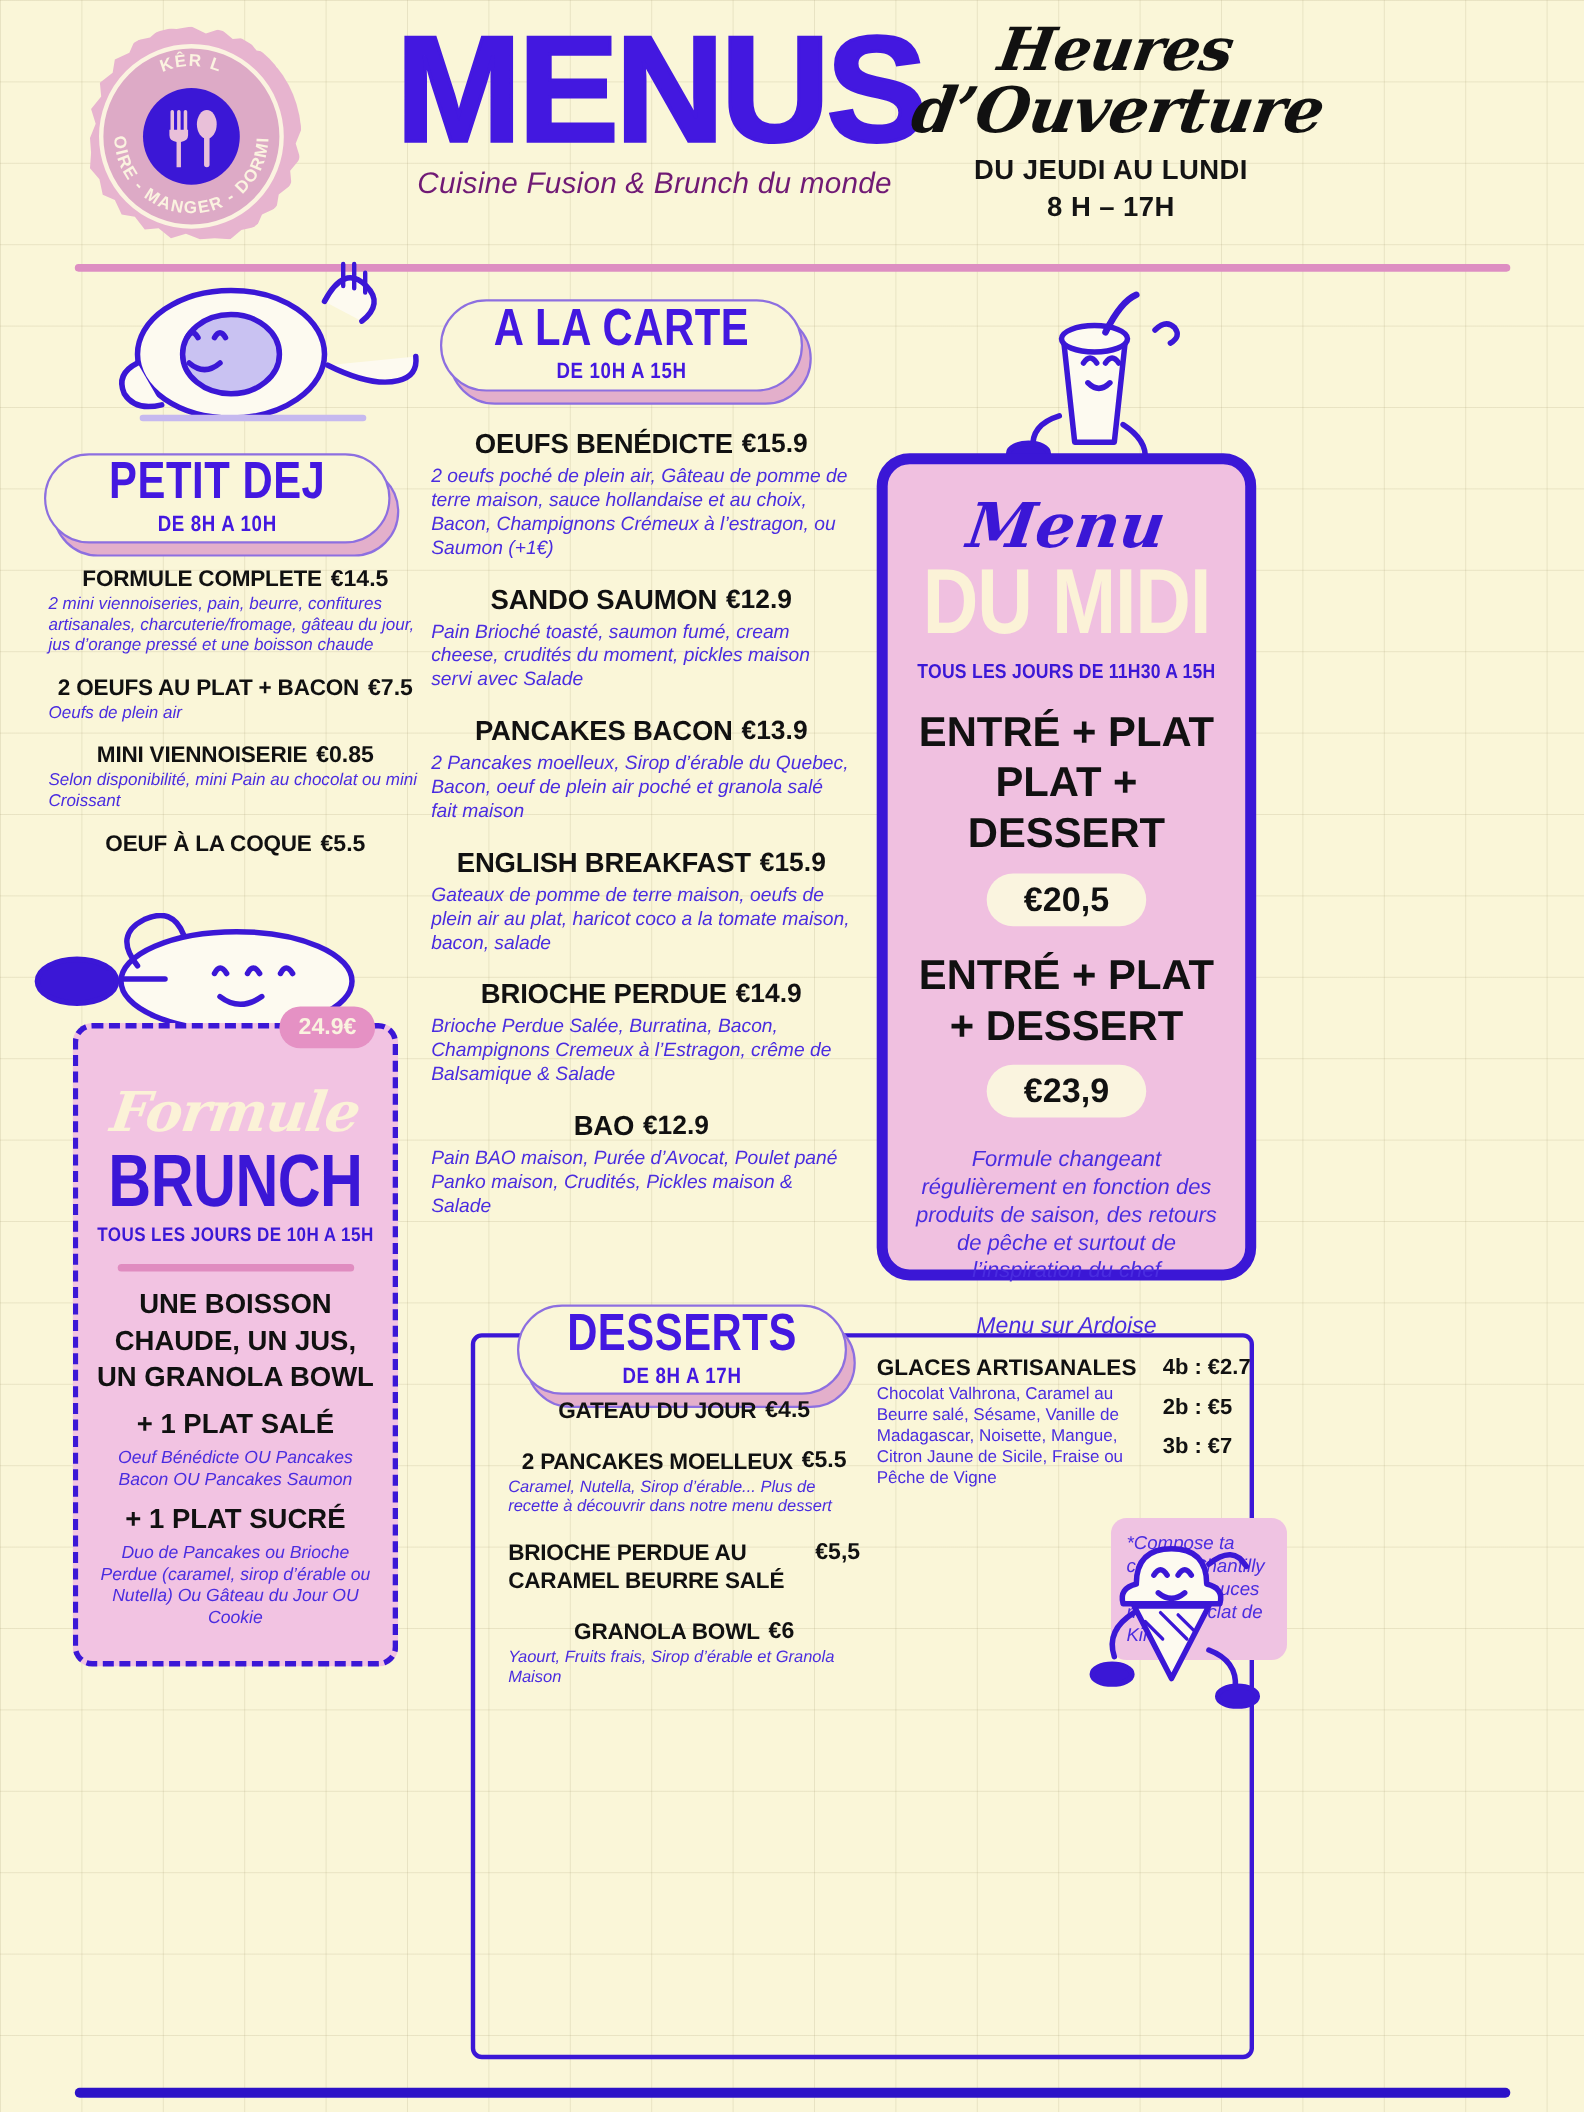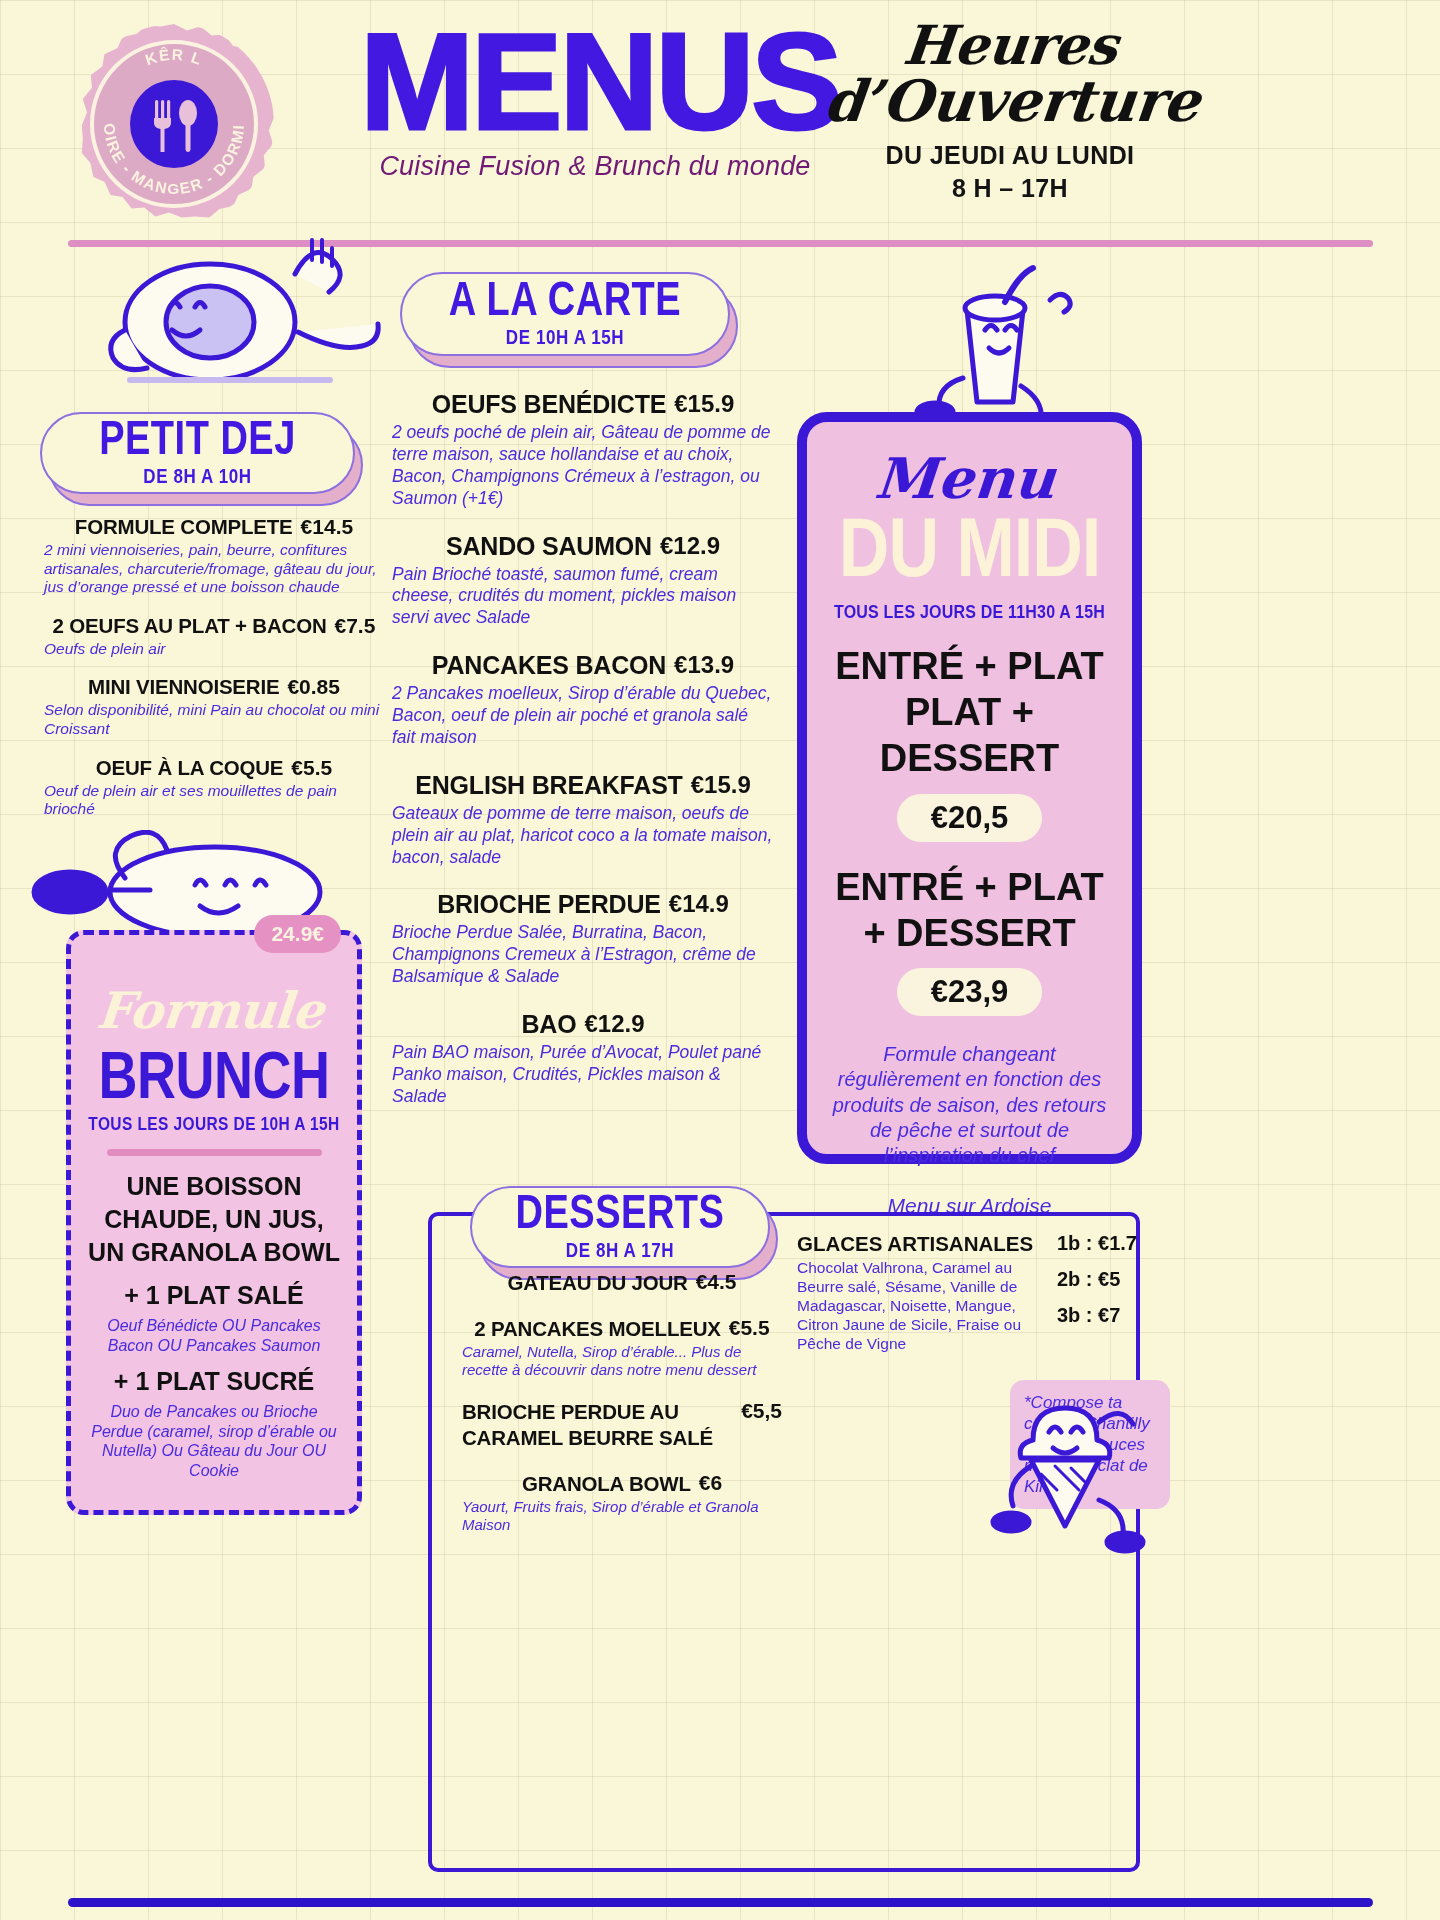--- a/index.html
+++ b/index.html
@@ -248,21 +248,20 @@
         <span class="item-name">MINI VIENNOISERIE</span>
         <span class="price">€0.85</span>
       </div>
       <div class="item-desc">Selon disponibilité, mini Pain au chocolat ou mini Croissant</div>
     </div>
     <div class="left-item">
       <div class="row">
         <span class="item-name">OEUF À LA COQUE</span>
         <span class="price">€5.5</span>
       </div>
-      <div class="item-desc">Oeuf de plein air et ses mouillettes de pain brioché</div>
     </div>
   </div>
 
   <svg class="char" style="left:30px;top:830px;width:330px;height:130px;" viewBox="0 0 330 130">
     <g fill="#fdfaf0" stroke="#3b17d6" stroke-width="5" stroke-linecap="round" stroke-linejoin="round">
       <ellipse cx="185" cy="62" rx="105" ry="45"></ellipse>
       <ellipse cx="40" cy="62" rx="36" ry="20" fill="#3b17d6"></ellipse>
       <path d="M80 60 h40" stroke="#3b17d6" stroke-width="5"></path>
       <path d="M165 55 q5 -10 11 0 M195 55 q5 -10 11 0 M225 55 q5 -10 11 0" fill="none"></path>
       <path d="M170 76 q18 14 38 0" fill="none"></path>
@@ -400,21 +399,21 @@
         <span class="price">€6</span>
       </div>
       <div class="item-desc">Yaourt, Fruits frais, Sirop d’érable et Granola Maison</div>
     </div>
   </div>
 
   <div class="glaces">
     <div class="gtitle">GLACES ARTISANALES</div>
     <div class="gdesc">Chocolat Valhrona, Caramel au Beurre salé, Sésame, Vanille de Madagascar, Noisette, Mangue, Citron Jaune de Sicile, Fraise ou Pêche de Vigne</div>
     <div class="scoops">
-      <div class="scoop">1b : €1.7</div>
+      <div class="scoop">4b : €2.7</div>
       <div class="scoop">2b : €5</div>
       <div class="scoop">3b : €7</div>
     </div>
   </div>
 
   <div class="compose">*Compose ta coupe : Chantilly maison, Sauces maison, éclat de Kinder...</div>
 
   <svg class="char" style="left:975px;top:1370px;width:180px;height:190px;" viewBox="0 0 180 190">
     <g fill="#fdfaf0" stroke="#3b17d6" stroke-width="5" stroke-linecap="round" stroke-linejoin="round">
       <path d="M58 70 q0 -32 32 -32 q32 0 32 32 q16 4 12 18 h-88 q-4 -14 12 -18"></path>

